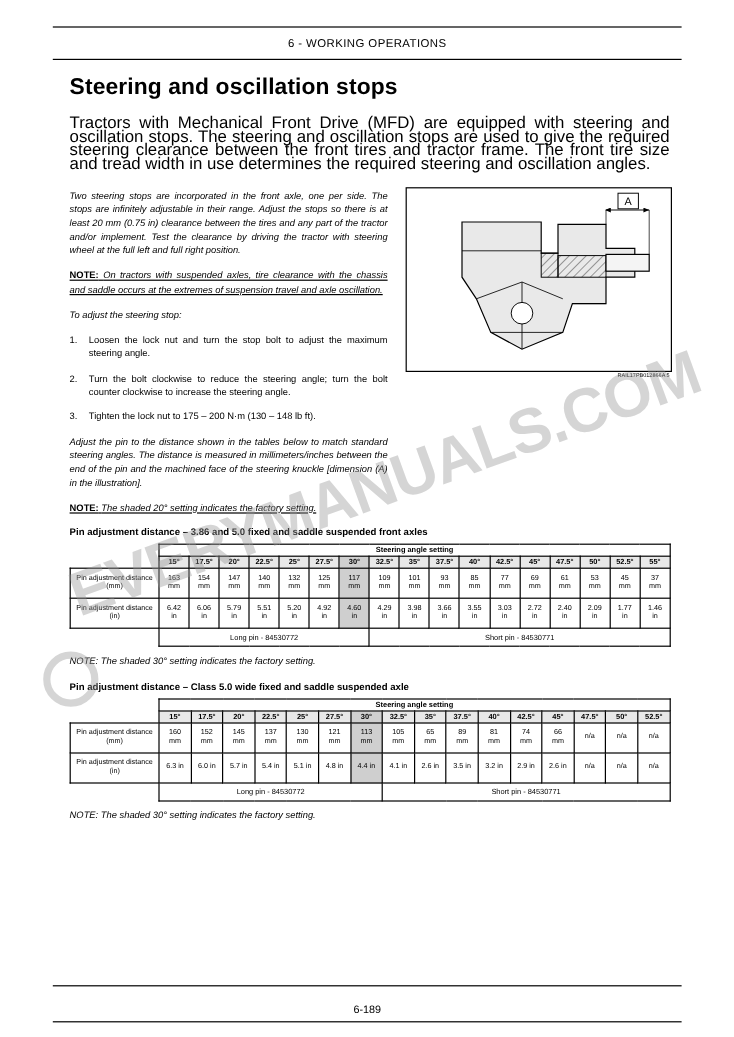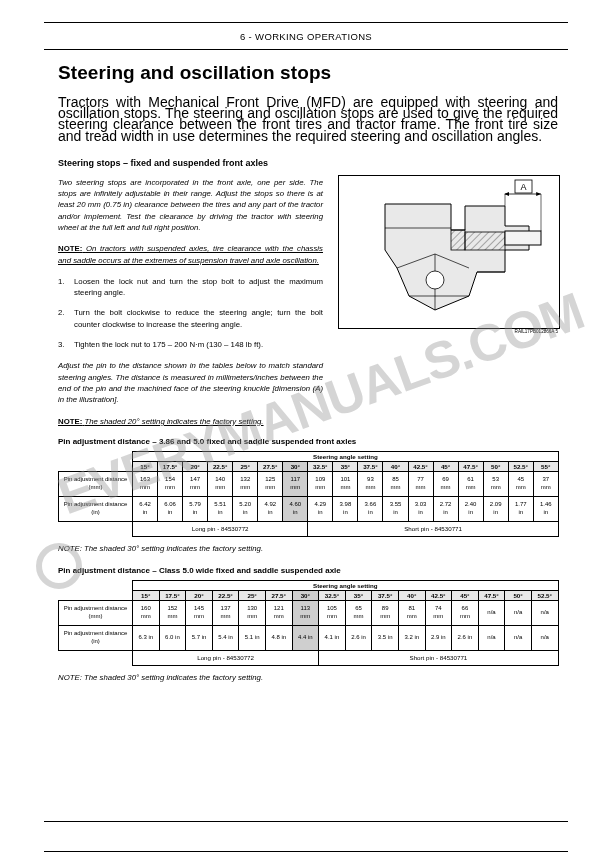--- a/index.html
+++ b/index.html
@@ -102,21 +102,20 @@
   <div class="hdr-rule" style="top:22px;"></div>
   <div class="hdr-text">6 - WORKING OPERATIONS</div>
   <div class="hdr-rule" style="top:49px;"></div>
 
   <div class="content">
 
     <h1>Steering and oscillation stops</h1>
 
     <p class="intro">Tractors with Mechanical Front Drive (MFD) are equipped with steering and oscillation stops. The steering and oscillation stops are used to give the required steering clearance between the front tires and tractor frame. The front tire size and tread width in use determines the required steering and oscillation angles.</p>
 
-    <h2>Steering stops – fixed and suspended front axles</h2>
 
     <div class="two-col">
 
       <div class="figure">
         <svg width="218" height="150" viewBox="0 0 218 150">
           <defs>
             <pattern id="hatch" width="5" height="5" patternUnits="userSpaceOnUse" patternTransform="rotate(45)">
               <line x1="0" y1="0" x2="0" y2="5" stroke="#000" stroke-width="0.6"></line>
             </pattern>
             <marker id="ar" markerWidth="7" markerHeight="7" refX="6" refY="2.5" orient="auto">
@@ -150,20 +149,21 @@
           <text x="184.5" y="14" font-size="9" text-anchor="middle" font-family="Liberation Sans, sans-serif">A</text>
         </svg>
       </div>
       <div class="fig-cap">RAIL17PB012866A     5</div>
 
       <div class="leftcol">
         <p class="body">Two steering stops are incorporated in the front axle, one per side. The stops are infinitely adjustable in their range. Adjust the stops so there is at least 20 mm (0.75 in) clearance between the tires and any part of the tractor and/or implement. Test the clearance by driving the tractor with steering wheel at the full left and full right position.</p>
 
         <p class="note"><span class="note-lead">NOTE:</span> <span>On tractors with suspended axles, tire clearance with the chassis and saddle occurs at the extremes of suspension travel and axle oscillation.</span></p>
 
+        <p class="body">To adjust the steering stop:</p>
 
         <ol class="steps">
           <li>
             <span class="num">1.</span>
             <span>Loosen the lock nut and turn the stop bolt to adjust the maximum steering angle.</span>
           </li>
           <li>
             <span class="num">2.</span>
             <span>Turn the bolt clockwise to reduce the steering angle; turn the bolt counter clockwise to increase the steering angle.</span>
           </li>
@@ -333,20 +333,21 @@
           <td colspan="7">Long pin - 84530772</td>
           <td colspan="9">Short pin - 84530771</td>
         </tr>
       </tbody>
     </table>
 
     <p class="note-after">NOTE: The shaded 30° setting indicates the factory setting.</p>
   </div>
 
   <div class="footer-rule" style="bottom:42px;"></div>
+  <div class="footer-text">6-189</div>
   <div class="footer-rule" style="bottom:12px;"></div>
 
   <div class="watermark">
     <div class="wm-circle"></div>
     <div class="wm-text">EVERYMANUALS.COM</div>
   </div>
 
 </div>
 
 </body></html>

